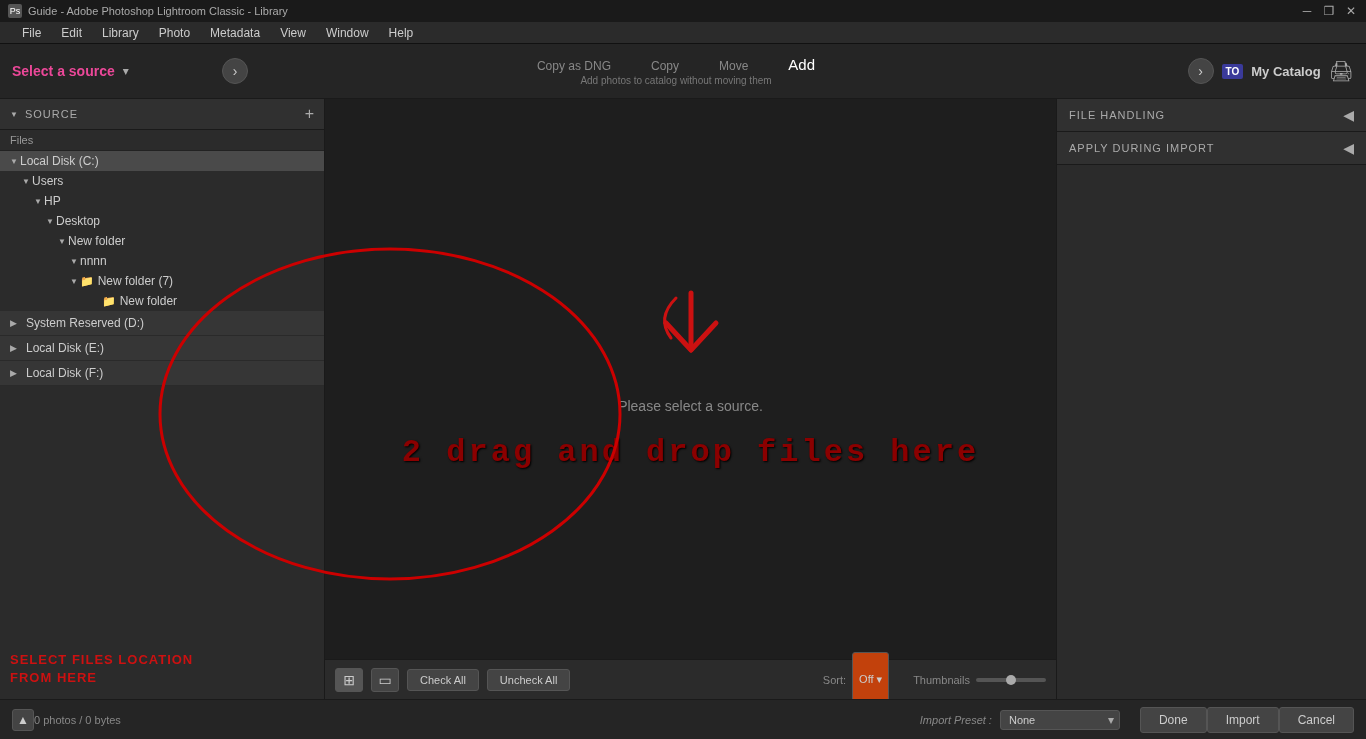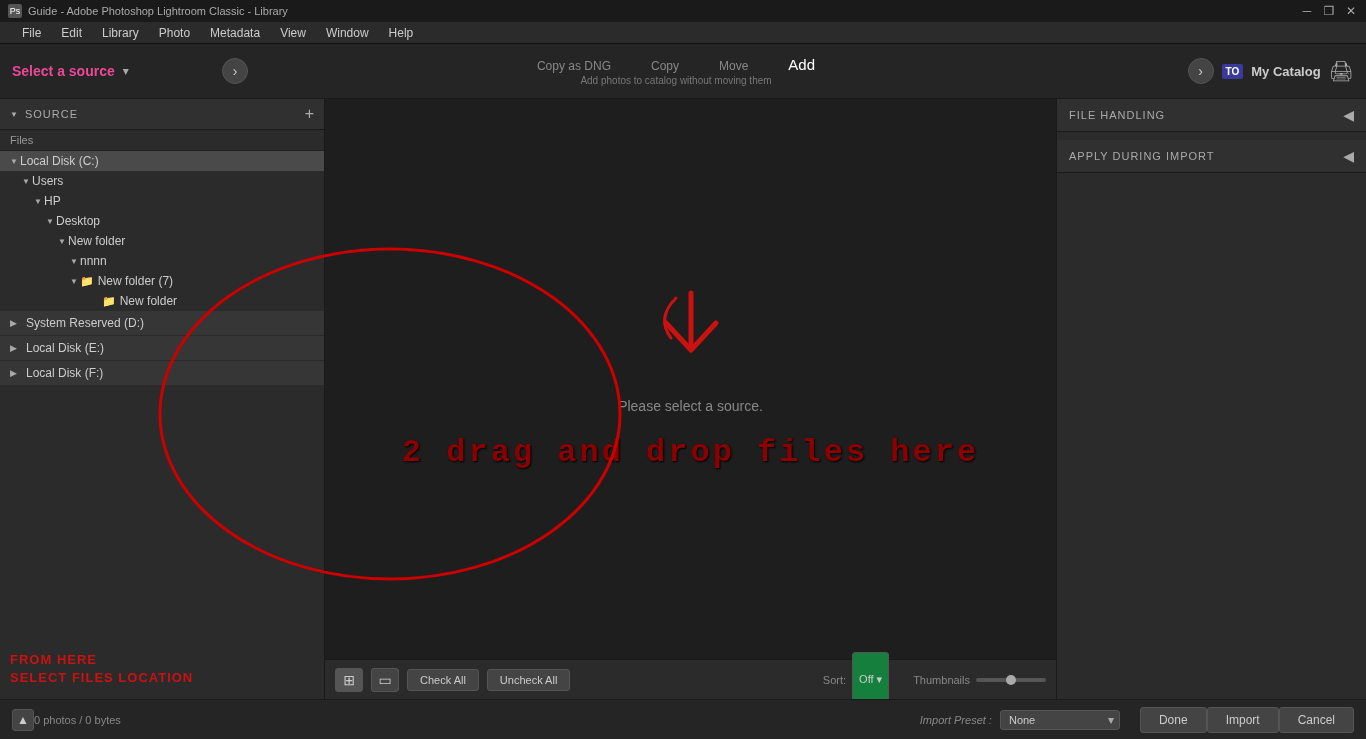--- a/index.html
+++ b/index.html
@@ -334,21 +334,21 @@
     }
 
     .sort-section {
       display: flex;
       align-items: center;
       gap: 6px;
       margin-left: auto;
     }
     .sort-label { color: #888; font-size: 11px; }
     .sort-select {
-      background: #15803d;
+      background: #c2410c;
       border: 1px solid #555;
       color: #ccc;
       font-size: 11px;
       padding: 20px 6px;
       border-radius: 3px;
     }
 
     .thumbnails-section {
       display: flex;
       align-items: center;
@@ -374,21 +374,20 @@
     }
 
     
     #right-panel {
       width: 310px;
       background: #2b2b2b;
       border-left: 1px solid #1a1a1a;
       display: flex;
       flex-direction: column;
       flex-shrink: 0;
-      gap: 8px;
     }
 
     .right-section-header {
       display: flex;
       align-items: center;
       justify-content: space-between;
       padding: 8px 12px;
       background: #303030;
       border-bottom: 1px solid #1a1a1a;
     }
@@ -615,22 +614,22 @@
           <span class="disk-toggle">▶</span>
           <span class="disk-label">Local Disk (E:)</span>
         </div>
         <div class="disk-item">
           <span class="disk-toggle">▶</span>
           <span class="disk-label">Local Disk (F:)</span>
         </div>
       </div>
 
       <div class="left-annotation">
+        <div>SELECT FILES LOCATION</div>
         <div>FROM HERE</div>
-        <div>SELECT FILES LOCATION</div>
       </div>
 
     </div>
 
     <div id="center-panel">
 
       <svg style="position:absolute;top:130px;left:-180px;width:490px;height:370px;pointer-events:none;z-index:10;">
         <ellipse cx="245" cy="185" rx="230" ry="165" fill="none" stroke="#cc0000" stroke-width="3"></ellipse>
       </svg>
 

